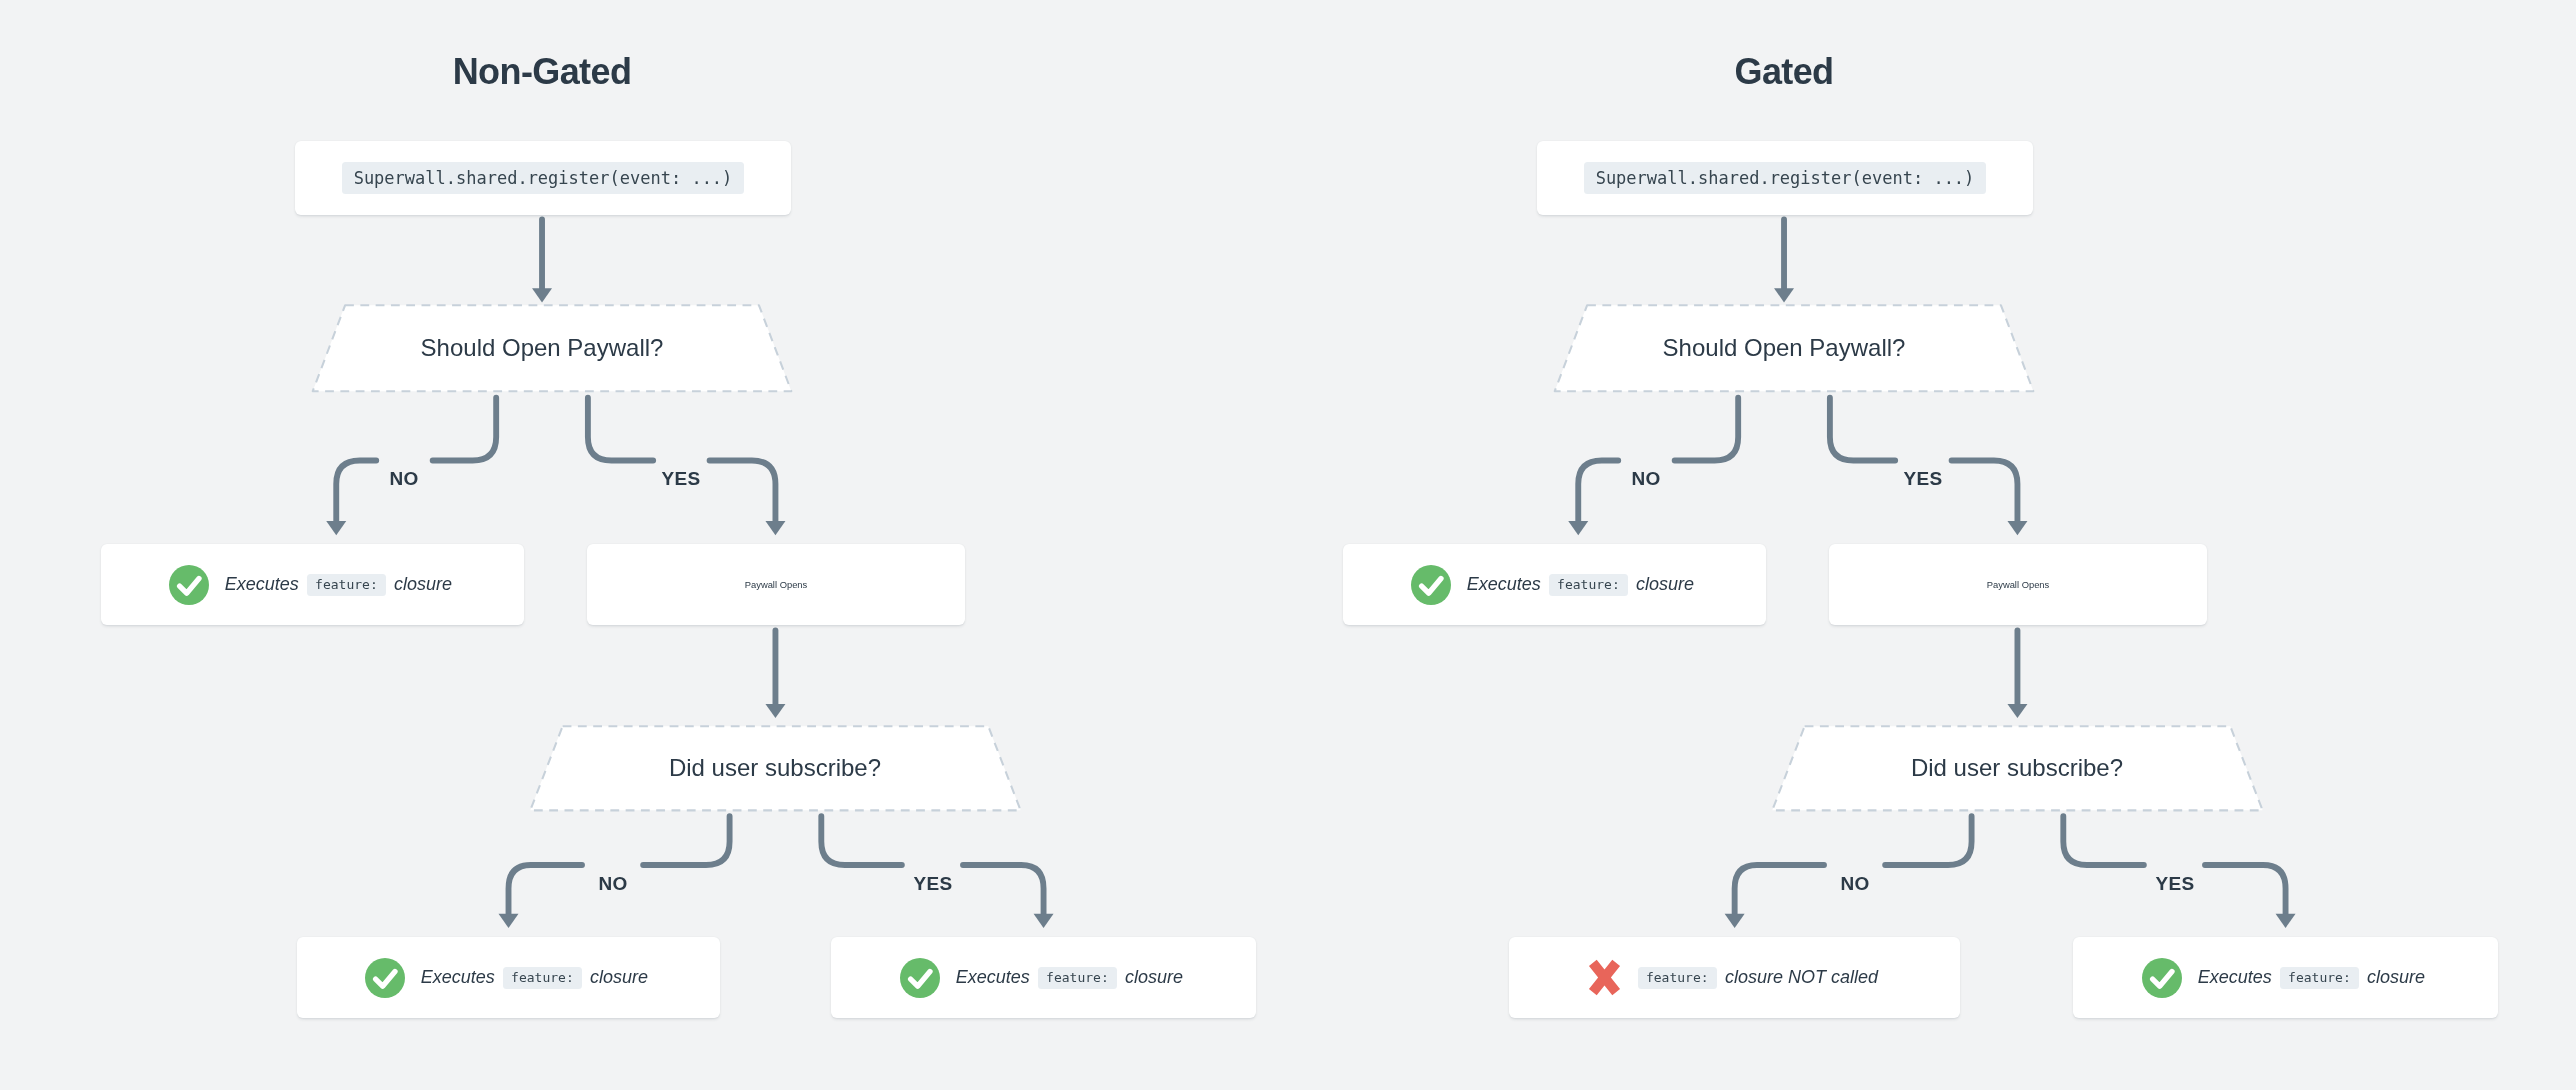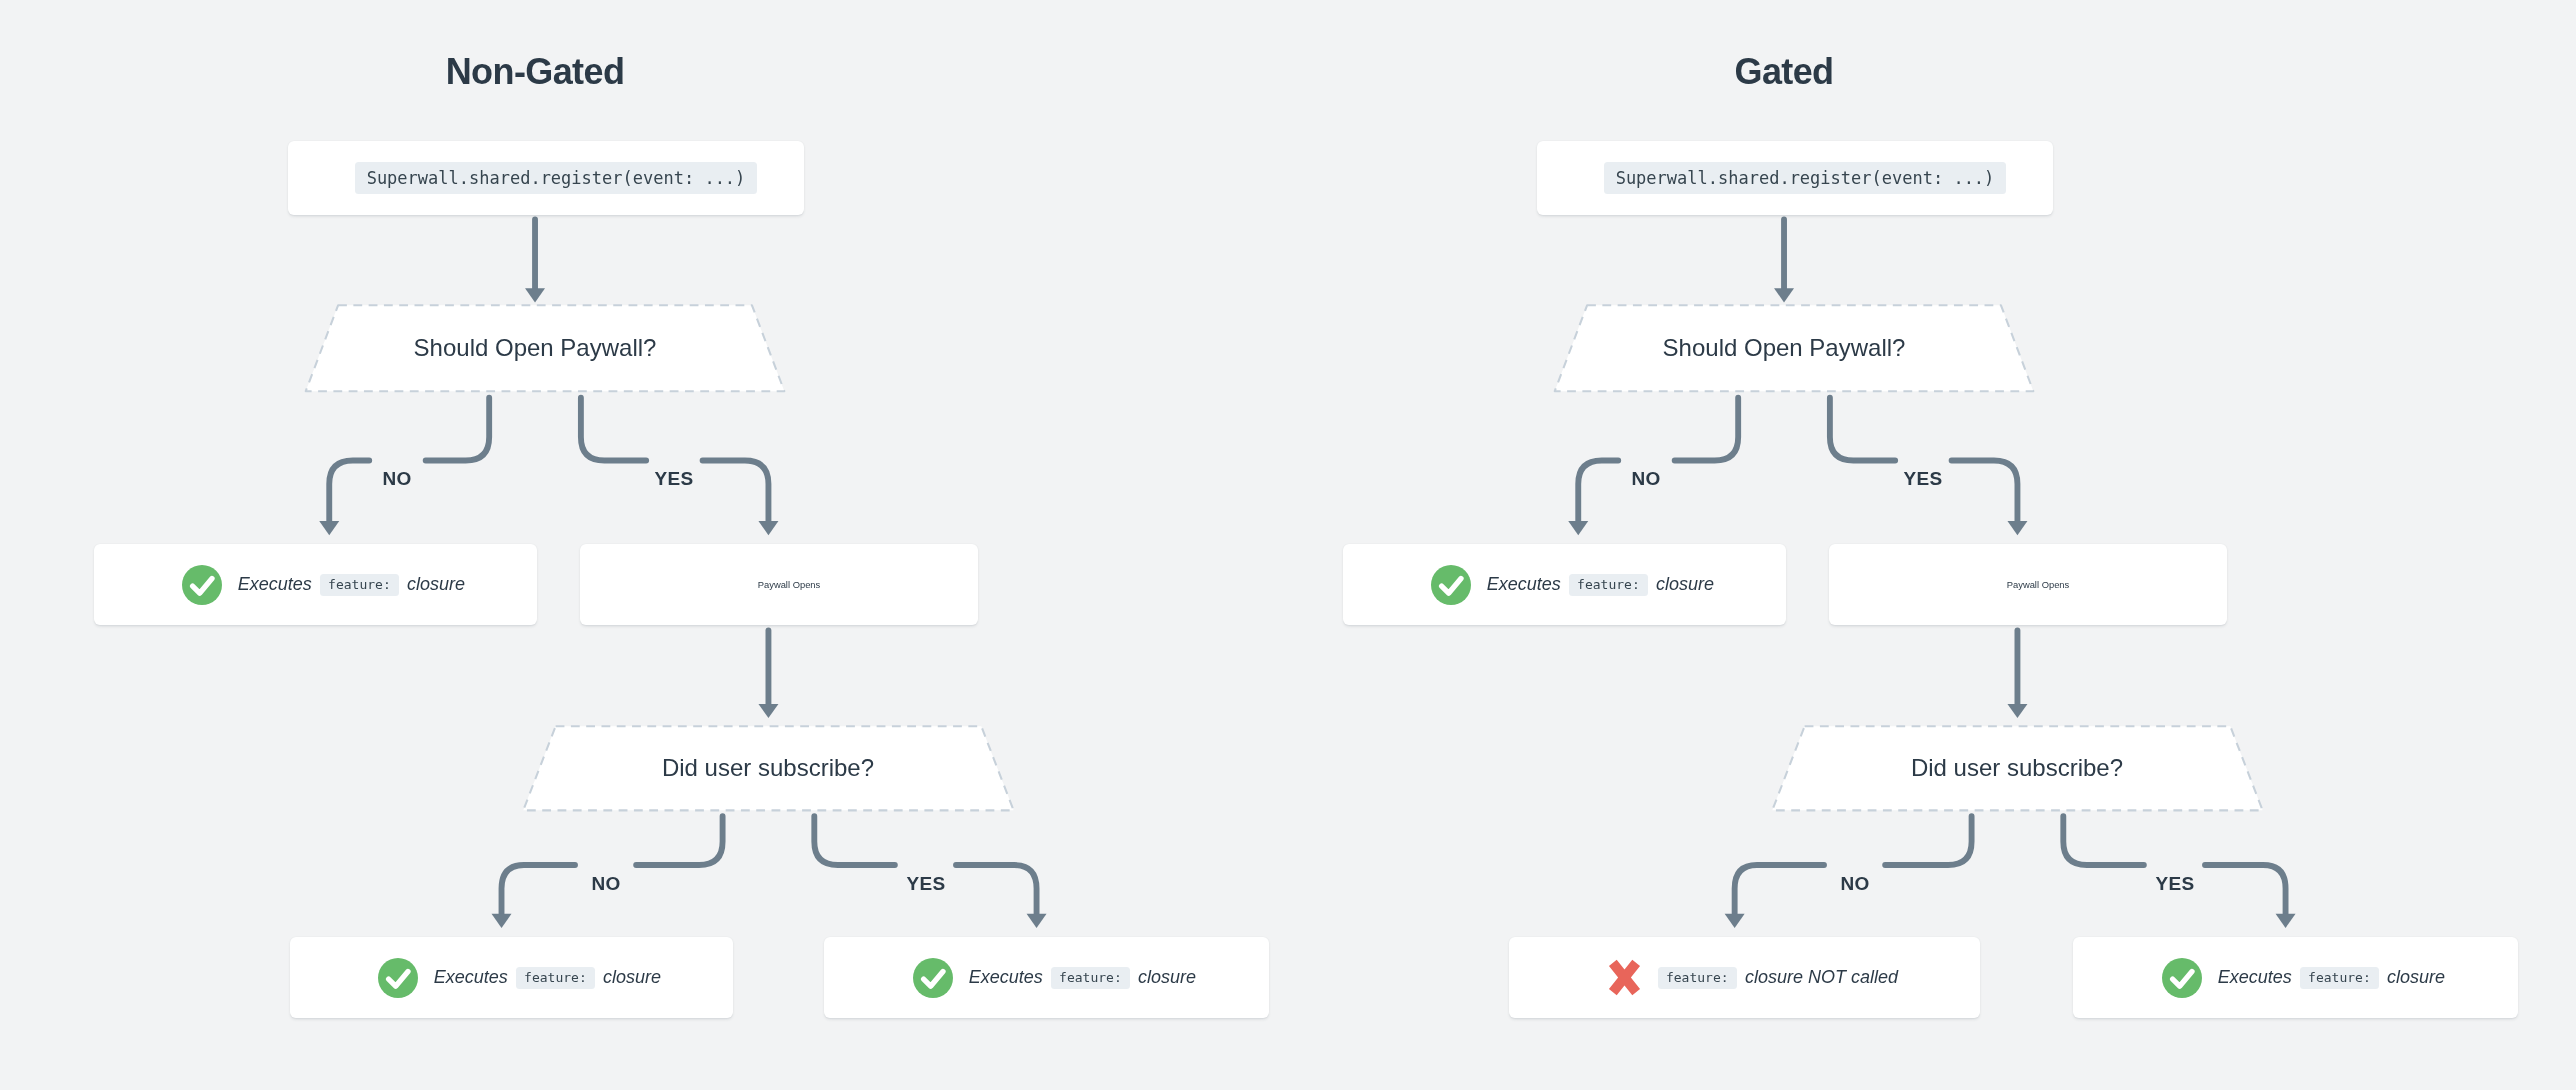--- a/index.html
+++ b/index.html
@@ -56,21 +56,20 @@
     color: #2c3a47;
   }
   .card {
     position: absolute;
     background: #ffffff;
     border-radius: 5.9px;
     box-shadow: 0 1.2px 2.9px rgba(34,49,63,0.08), 0 0.6px 1.2px rgba(34,49,63,0.06);
     display: flex;
     align-items: center;
     justify-content: center;
-    padding-left: 20px;
   }
   .trap-text {
     position: absolute;
     display: flex;
     align-items: center;
     justify-content: center;
     font-size: 24px;
     color: #2c3a47;
   }
   .branch-lbl {
@@ -105,21 +104,21 @@
   }
   .part { margin: 0 4.1px; font-style: italic; }
   .part:empty { display: none; }
   .result .chip { margin: 0 4.1px; }
 </style>
 </head>
 <body>
 
 <div class="canvas">
 
-  <section class="col" style="left:0">
+  <section class="col" style="left:7px">
     <svg class="wires" width="1327" height="1091" viewBox="0 0 2257 1855">
 
       <path class="ln" d="M910 373 L910 490"></path>
       <polygon class="ah" points="893,490 927,490 910,514"></polygon>
 
       <path class="trap" d="M575 519 L1279 519 L1334 665 L520 665 Z"></path>
 
       <path class="ln" d="M832 676 L832 743 Q832 783 792 783 L724 783"></path>
       <path class="ln" d="M628 783 L600 783 Q560 783 560 823 L560 886"></path>
       <polygon class="ah" points="543,886 577,886 560,910"></polygon>

